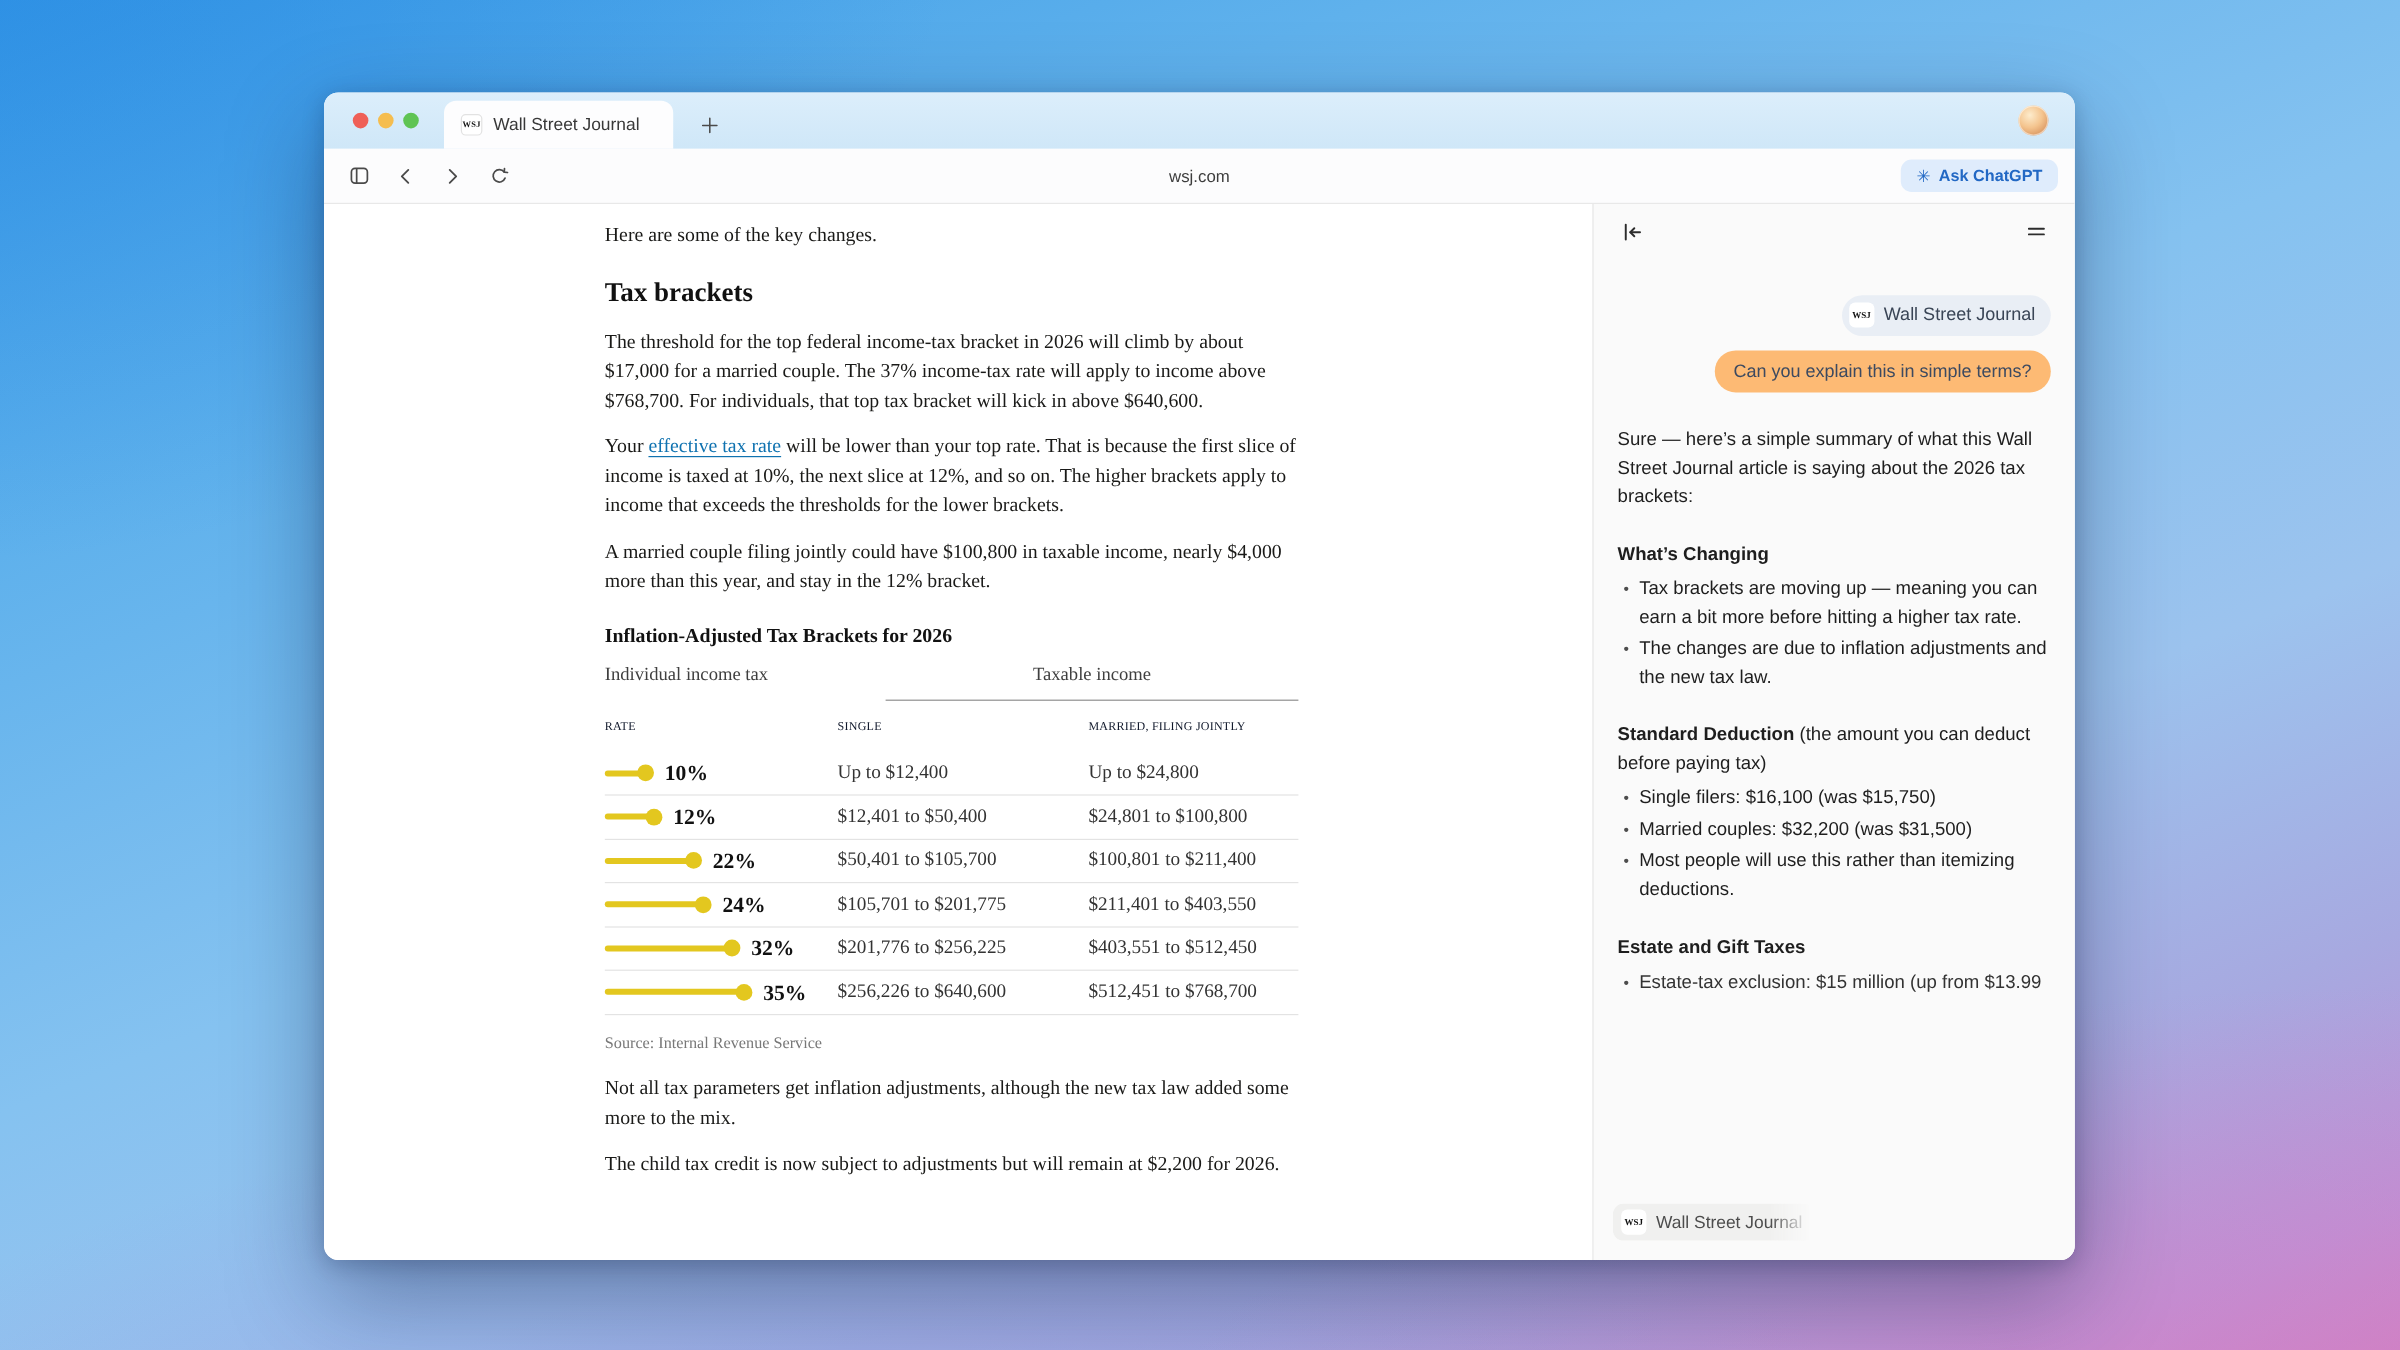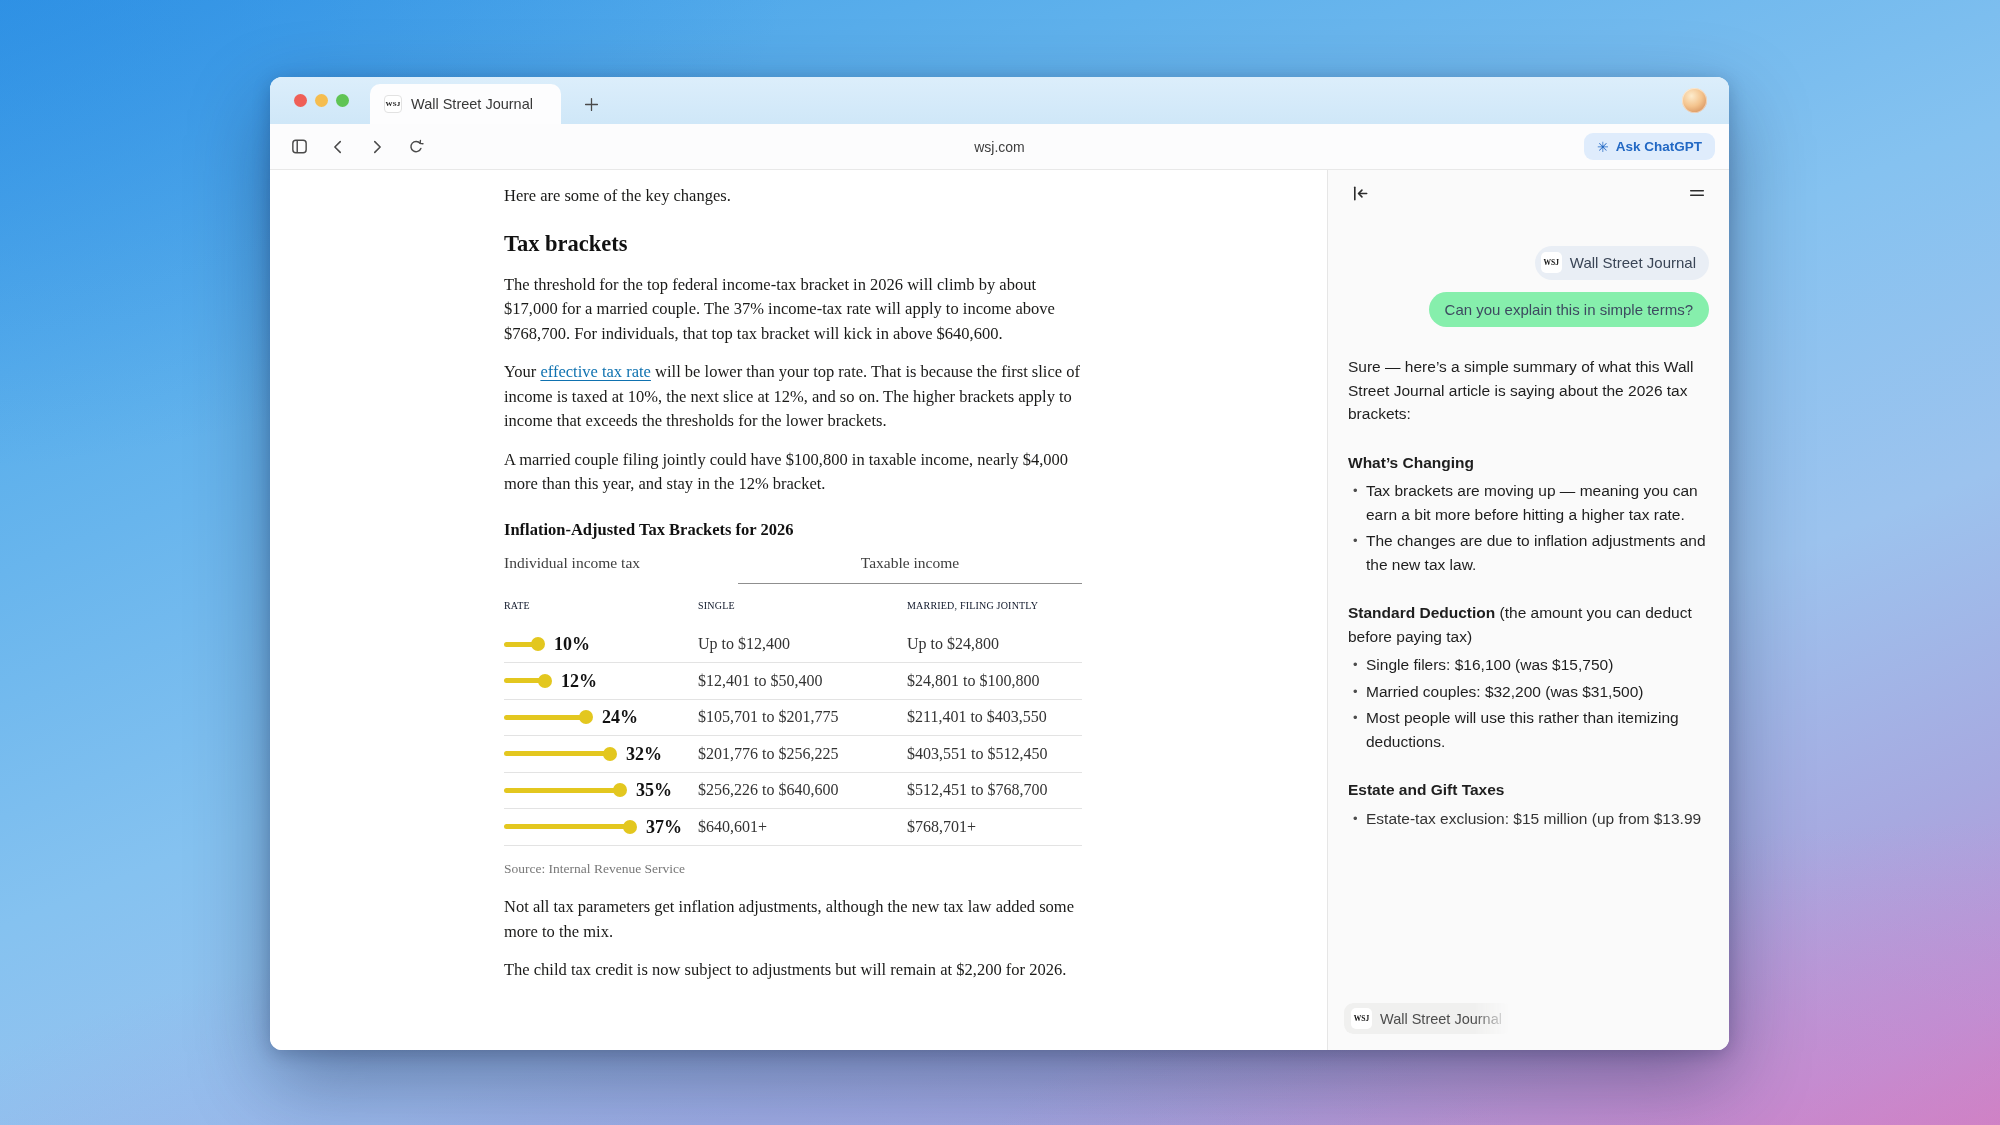--- a/index.html
+++ b/index.html
@@ -76,21 +76,21 @@
   
   .sidebar { width:402px; background:#fafafa; border-left:1px solid #e6e6e6; position:relative; overflow:hidden; }
   .sb-header { height:46px; display:flex; align-items:center; justify-content:space-between; padding:0 19px; }
   .sb-icon { width:26px; height:26px; display:flex; align-items:center; justify-content:center; color:#2c2c2c; }
   .chat { padding:0 20px; font-size:15.5px; line-height:23.5px; color:#1e1e1e; }
   .row-end { display:flex; justify-content:flex-end; }
   .src-chip { margin-top:30px; display:flex; align-items:center; gap:8px; background:#e9eef5; border-radius:999px;
     padding:5px 13px 5px 6px; font-size:15px; color:#3a4556; }
   .chip-logo { width:21px; height:21px; background:#fff; border-radius:5px; display:flex; align-items:center; justify-content:center;
     font-family:"Liberation Serif",serif; font-weight:bold; font-size:7.5px; color:#111; }
-  .user-bubble { margin-top:12px; background:#86efac; border-radius:999px; padding:6px 16px; font-size:15px; color:#3d4a60; }
+  .user-bubble { margin-top:12px; background:#fdba74; border-radius:999px; padding:6px 16px; font-size:15px; color:#3d4a60; }
   .intro { margin-top:28px; }
   .section { margin-top:25px; }
   .sec-title { font-weight:bold; }
   .sec-suffix { font-weight:normal; }
   ul.bullets { list-style:none; margin-top:5px; }
   ul.bullets li { position:relative; padding-left:18px; margin-top:3px; }
   ul.bullets li::before { content:"•"; position:absolute; left:5px; top:0; color:#4c4c4c; font-size:13px; }
   .cutoff { color:#333; }
 
   
@@ -203,20 +203,28 @@
           <div class="t-row">
             <div class="rate-cell">
                 <div class="bar" style="width: 41px;"></div>
                 <div class="rate-label">12%</div>
               </div>
             <div>$12,401 to $50,400</div>
             <div>$24,801 to $100,800</div>
           </div>
           <div class="t-row">
             <div class="rate-cell">
+                <div class="bar" style="width: 74px;"></div>
+                <div class="rate-label">22%</div>
+              </div>
+            <div>$50,401 to $105,700</div>
+            <div>$100,801 to $211,400</div>
+          </div>
+          <div class="t-row">
+            <div class="rate-cell">
                 <div class="bar" style="width: 82px;"></div>
                 <div class="rate-label">24%</div>
               </div>
             <div>$105,701 to $201,775</div>
             <div>$211,401 to $403,550</div>
           </div>
           <div class="t-row">
             <div class="rate-cell">
                 <div class="bar" style="width: 106px;"></div>
                 <div class="rate-label">32%</div>
@@ -224,28 +232,20 @@
             <div>$201,776 to $256,225</div>
             <div>$403,551 to $512,450</div>
           </div>
           <div class="t-row">
             <div class="rate-cell">
                 <div class="bar" style="width: 116px;"></div>
                 <div class="rate-label">35%</div>
               </div>
             <div>$256,226 to $640,600</div>
             <div>$512,451 to $768,700</div>
-          </div>
-          <div class="t-row">
-            <div class="rate-cell">
-                <div class="bar" style="width: 126px;"></div>
-                <div class="rate-label">37%</div>
-              </div>
-            <div>$640,601+</div>
-            <div>$768,701+</div>
           </div>
 
           <div class="t-source">Source: Internal Revenue Service</div>
         </div>
 
         <p>Not all tax parameters get inflation adjustments, although the new tax law added some more to the mix.</p>
         <p>The child tax credit is now subject to adjustments but will remain at $2,200 for 2026.</p>
 
       </div>
     </div>

